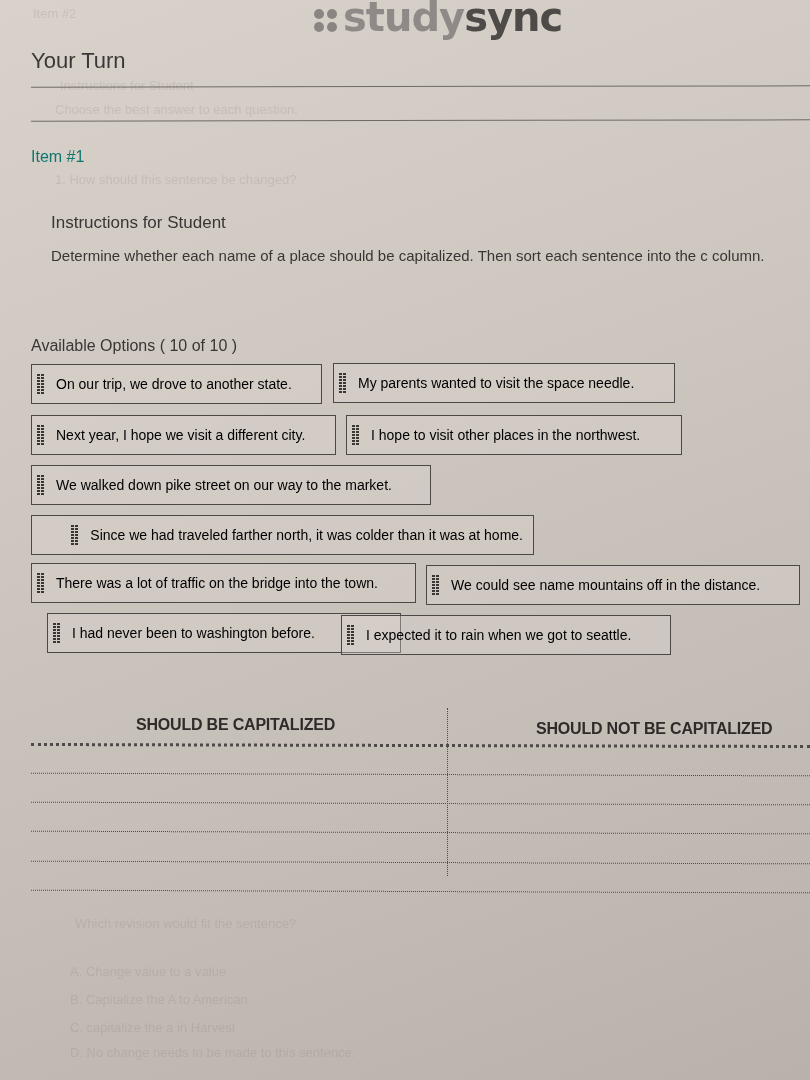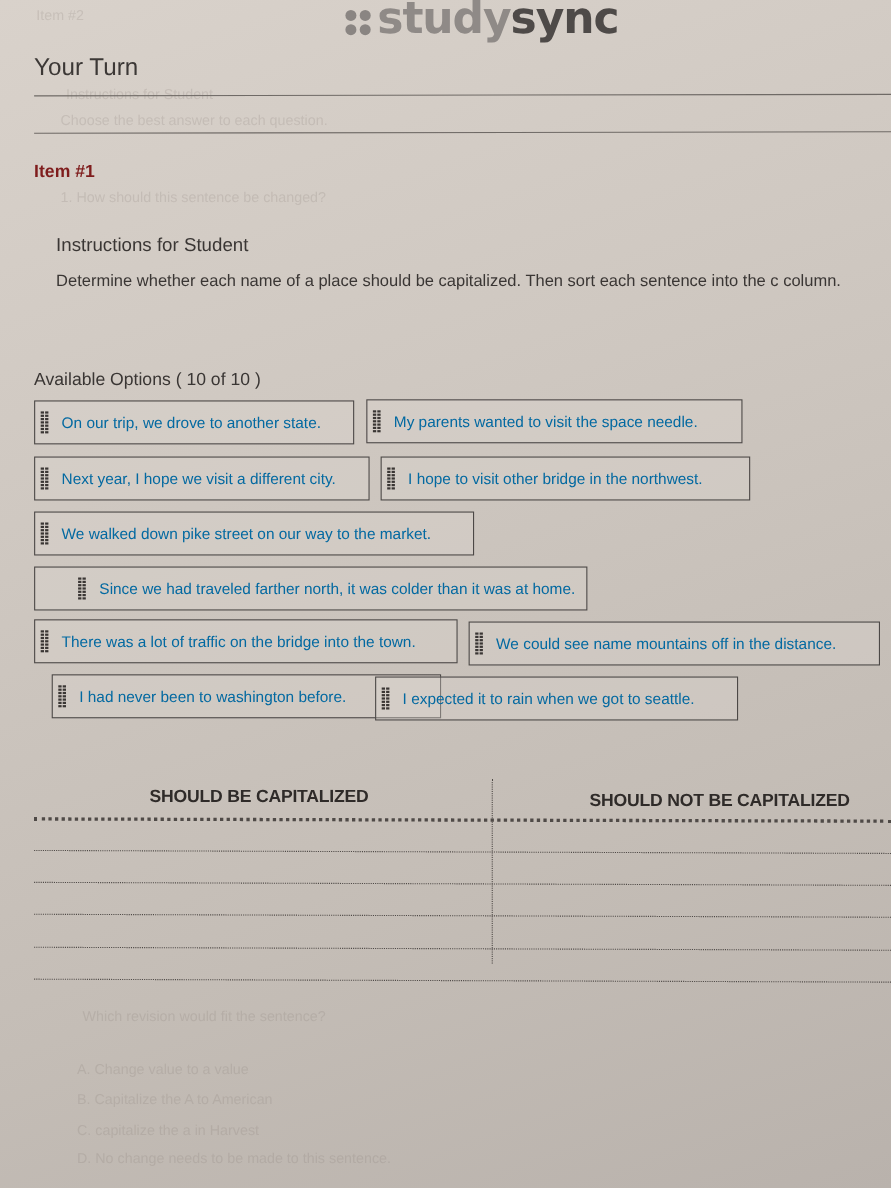--- a/index.html
+++ b/index.html
@@ -26,31 +26,31 @@
     .logo-dots span { width: 10px; height: 10px; border-radius: 50%; background: #8a8582; }
     .logo-text {
       font-family: "DejaVu Sans", sans-serif; font-weight: bold; font-size: 40px; letter-spacing: -1px; line-height: 1;
     }
     .logo-text .study { color: #8f8a87; }
     .logo-text .sync { color: #4e4a48; }
     .your-turn {
       position: absolute; left: 31px; top: 48px; font-size: 22px; color: #3c3836; font-weight: normal;
     }
     .rule { position: absolute; height: 1px; background: #6f6a66; }
-    .item-num { position: absolute; left: 31px; top: 148px; font-size: 16px; font-weight: bold; color: #7f1d1d; }
+    .item-num { position: absolute; left: 31px; top: 148px; font-size: 16px; font-weight: normal; color: #0f766e; }
     .instr-title { position: absolute; left: 51px; top: 213px; font-size: 17px; color: #3a3634; }
     .instr-text {
       position: absolute; left: 51px; top: 240px; width: 780px; font-size: 15px; line-height: 32px; color: #3a3634;
       white-space: normal;
     }
     .avail { position: absolute; left: 31px; top: 337px; font-size: 16px; color: #3a3634; }
     .chip {
       position: absolute; height: 40px; border: 1.5px solid #4c4846; background: rgba(220,214,208,0.35);
       display: flex; align-items: center; padding-left: 5px; padding-right: 10px;
-      font-size: 14px; color: #0369a1; white-space: nowrap; cursor: grab;
+      font-size: 14px; color: #000000; white-space: nowrap; cursor: grab;
     }
     .grip {
       width: 7px; height: 20px; margin-right: 12px;
       display: grid; grid-template-columns: 3px 3px; grid-gap: 1px; grid-auto-rows: 2px;
     }
     .grip i { display: block; width: 3px; height: 2px; background: #3a3634; }
     .table-area { position: absolute; left: 31px; top: 708px; width: 779px; height: 200px; }
     .th {
       position: absolute; top: 8px; font-size: 16px; font-weight: bold; color: #2f2b29; letter-spacing: -0.2px;
     }
@@ -162,21 +162,21 @@
       <i></i>
       <i></i>
       <i></i>
       <i></i>
       <i></i>
       <i></i>
       <i></i>
       <i></i>
       <i></i>
     </div>
-  <span>I hope to visit other bridge in the northwest.</span>
+  <span>I hope to visit other places in the northwest.</span>
 </div>
 <div class="chip" style="left:31px;top:465px;width:400px;">
   <div class="grip">
       <i></i>
       <i></i>
       <i></i>
       <i></i>
       <i></i>
       <i></i>
       <i></i>

